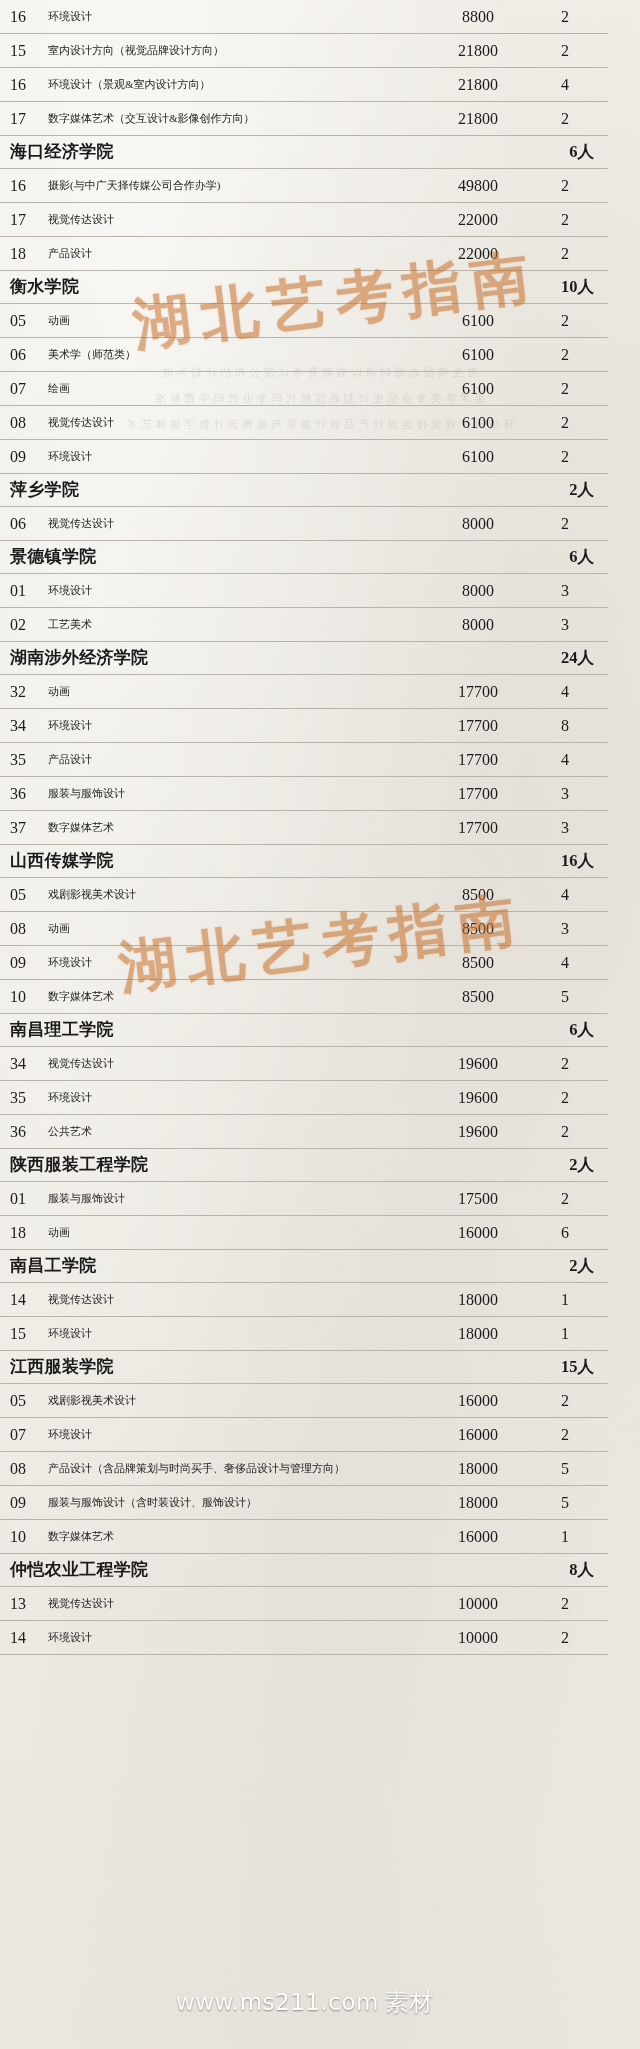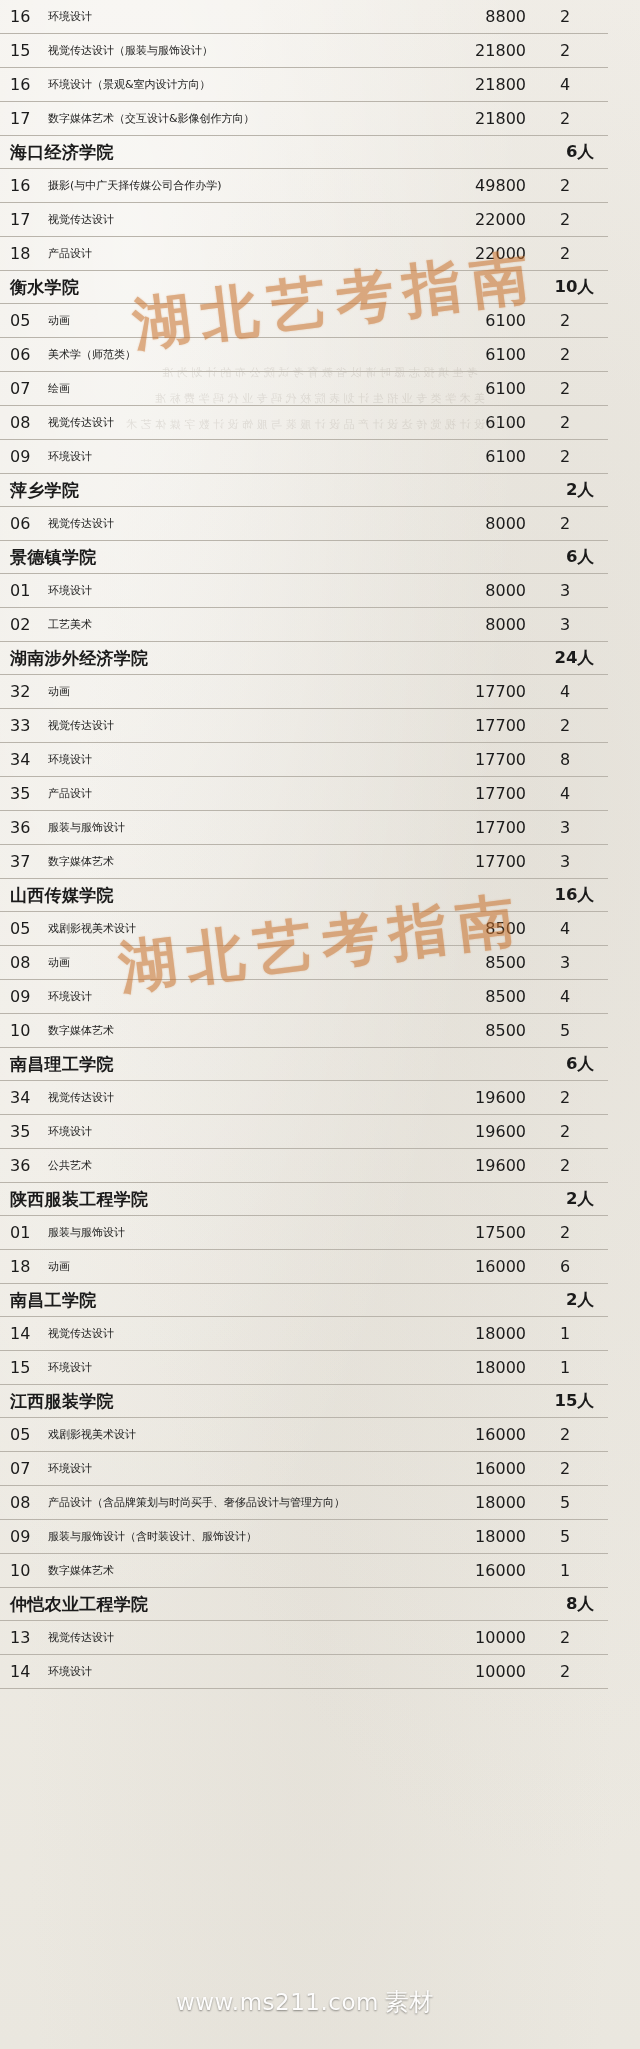--- a/index.html
+++ b/index.html
@@ -48,20 +48,21 @@
     filter: blur(0.4px);
     pointer-events: none;
     white-space: pre-line;
   }
   table.sheet {
     position: relative;
     z-index: 2;
     width: 608px;
     border-collapse: collapse;
     table-layout: fixed;
+    font-family: Liberation Serif, serif;
   }
   table.sheet td {
     vertical-align: top;
     padding: 0;
   }
   .row-line td {
     border-bottom: 1px solid #b9b4ab;
   }
   .c-code {
     width: 34px;
@@ -70,21 +71,21 @@
     line-height: 27px;
     white-space: nowrap;
   }
   .c-name {
     padding: 3px 6px 3px 4px !important;
     font-size: 11px;
     line-height: 27px;
   }
   .c-fee {
     width: 96px;
-    text-align: right;
+    text-align: center;
     padding: 3px 10px 3px 0 !important;
     font-size: 16px;
     line-height: 27px;
     white-space: nowrap;
   }
   .c-num {
     width: 58px;
     text-align: center;
     padding: 3px 14px 3px 0 !important;
     font-size: 16px;
@@ -169,21 +170,21 @@
   <table class="sheet">
     <tbody>
         <tr class="row-line">
           <td class="c-code">16</td>
           <td class="c-name major-multiline">环境设计</td>
           <td class="c-fee">8800</td>
           <td class="c-num">2</td>
         </tr>
         <tr class="row-line">
           <td class="c-code">15</td>
-          <td class="c-name major-multiline">视觉传达设计（服装与服饰设计）</td>
+          <td class="c-name major-multiline">室内设计方向（视觉品牌设计方向）</td>
           <td class="c-fee">21800</td>
           <td class="c-num">2</td>
         </tr>
         <tr class="row-line">
           <td class="c-code">16</td>
           <td class="c-name major-multiline">环境设计（景观&amp;室内设计方向）</td>
           <td class="c-fee">21800</td>
           <td class="c-num">4</td>
         </tr>
         <tr class="row-line">
@@ -276,26 +277,20 @@
         </tr>
         <tr class="school row-line">
           <td class="school-name" colspan="3">湖南涉外经济学院</td>
           <td class="school-total">24人</td>
         </tr>
         <tr class="row-line">
           <td class="c-code">32</td>
           <td class="c-name major-multiline">动画</td>
           <td class="c-fee">17700</td>
           <td class="c-num">4</td>
-        </tr>
-        <tr class="row-line">
-          <td class="c-code">33</td>
-          <td class="c-name major-multiline">视觉传达设计</td>
-          <td class="c-fee">17700</td>
-          <td class="c-num">2</td>
         </tr>
         <tr class="row-line">
           <td class="c-code">34</td>
           <td class="c-name major-multiline">环境设计</td>
           <td class="c-fee">17700</td>
           <td class="c-num">8</td>
         </tr>
         <tr class="row-line">
           <td class="c-code">35</td>
           <td class="c-name major-multiline">产品设计</td>

